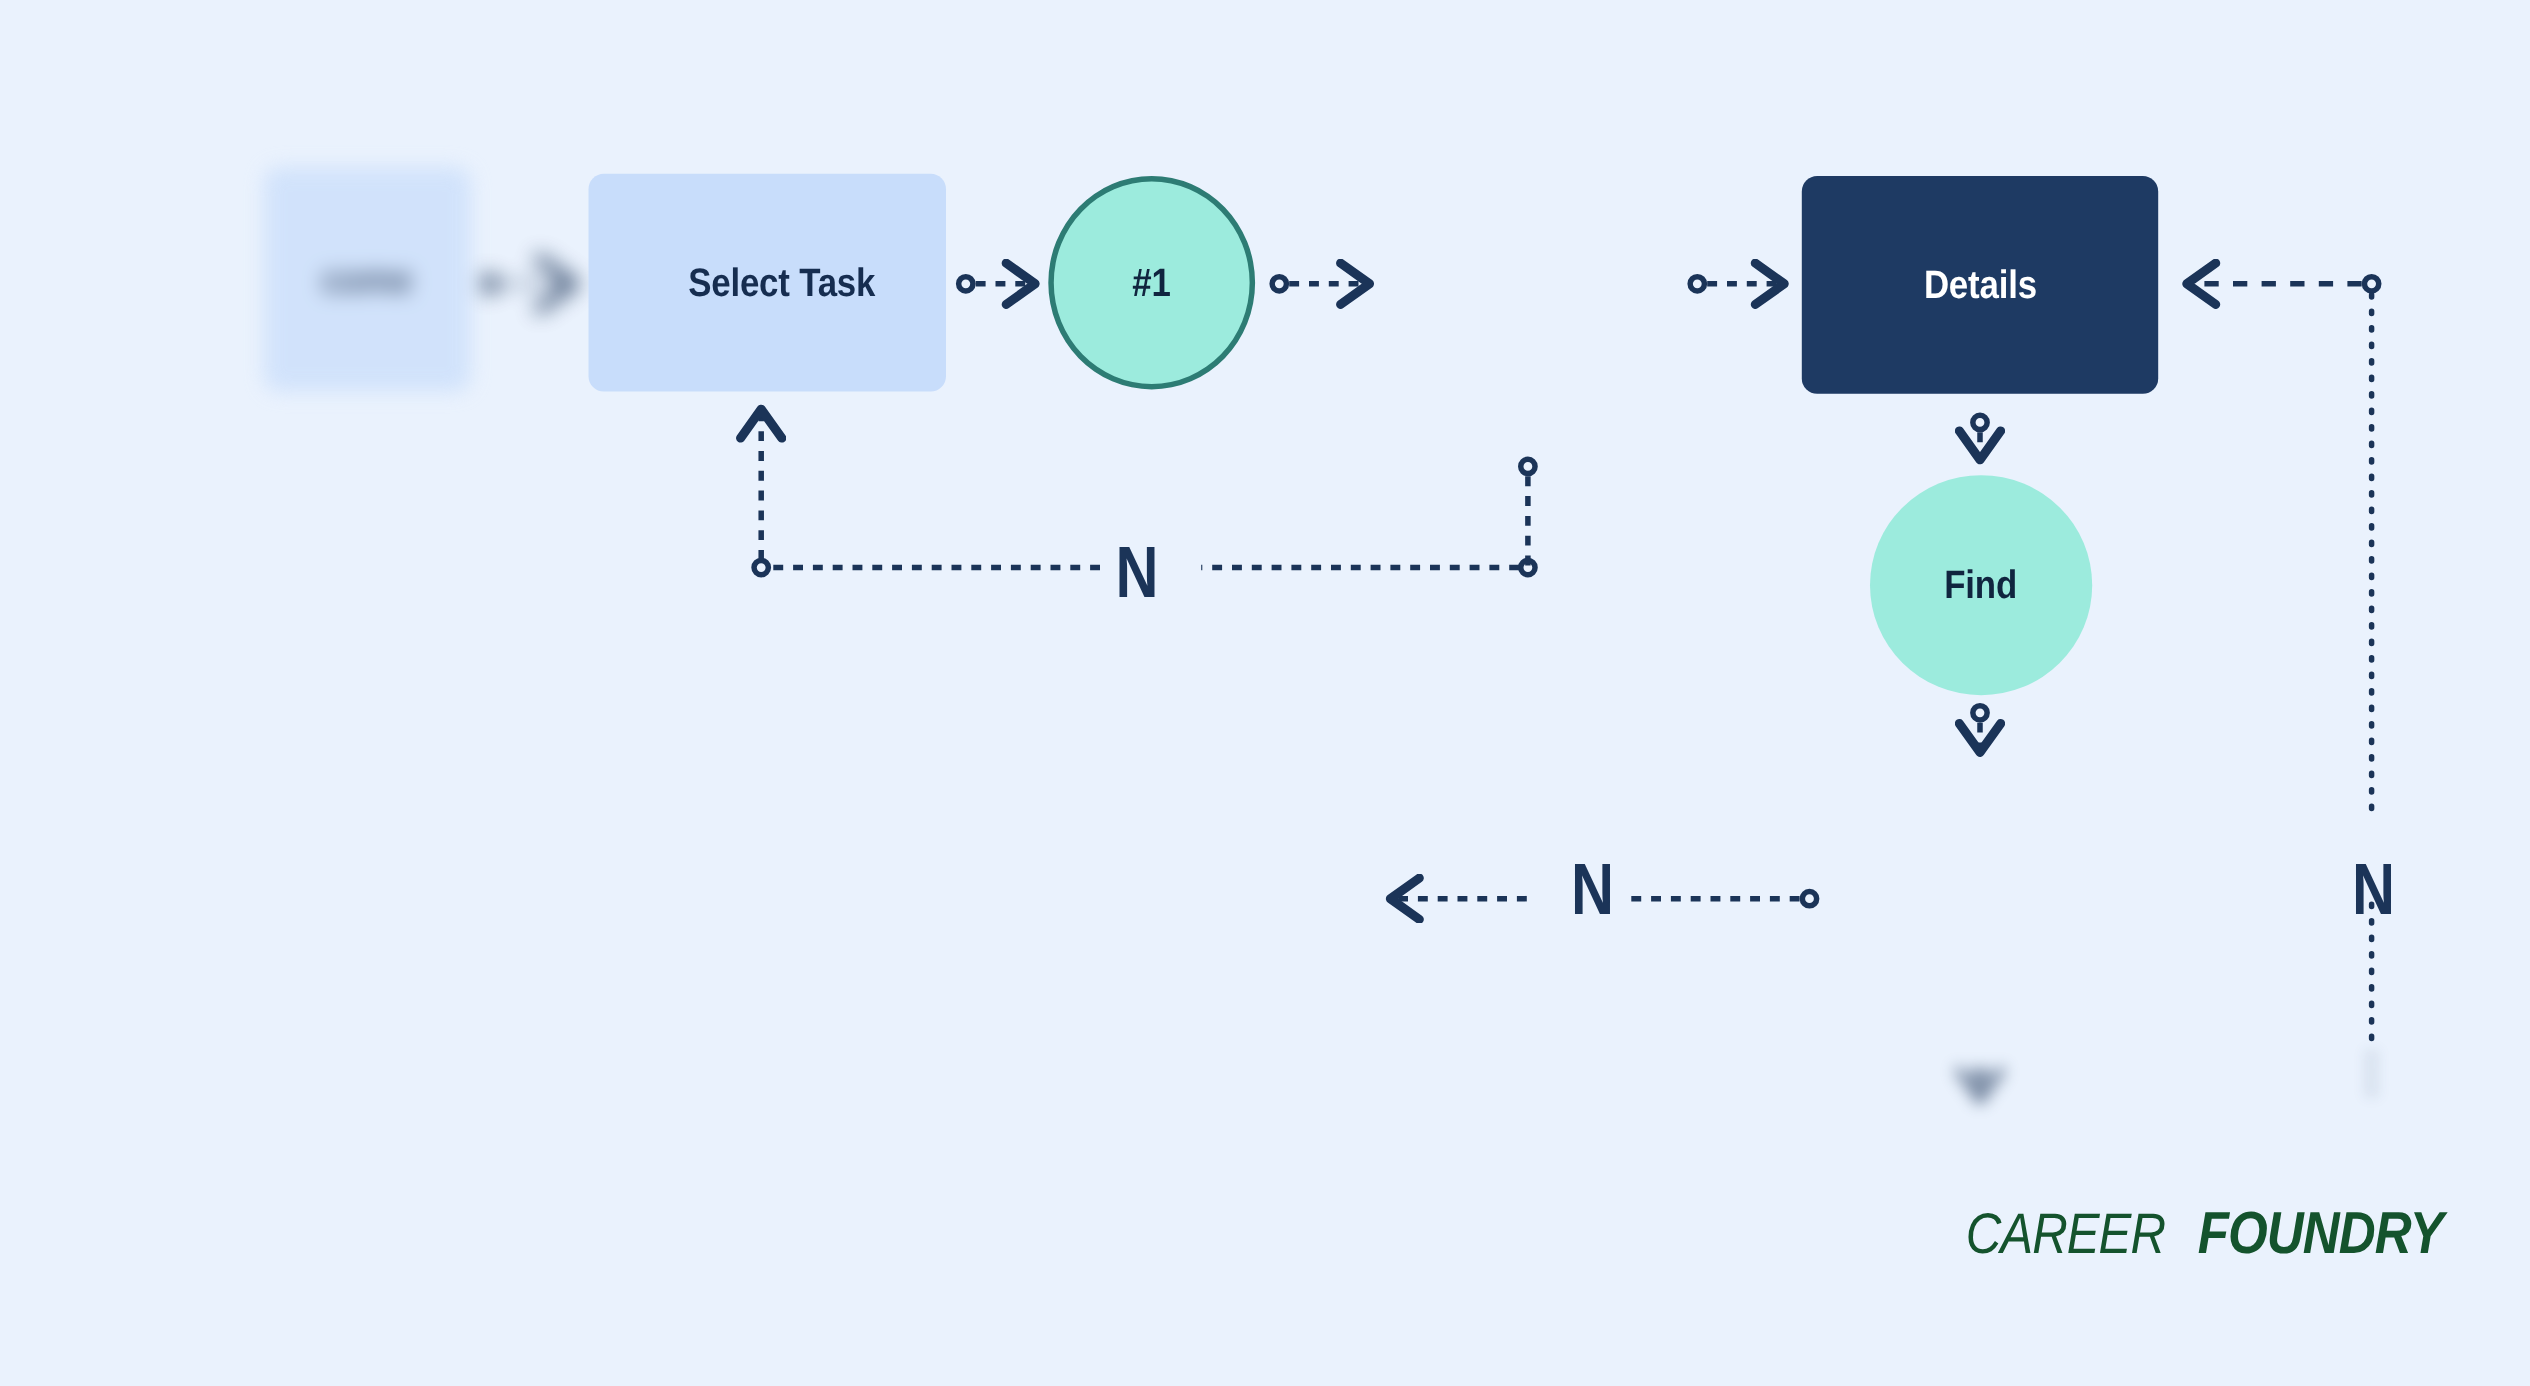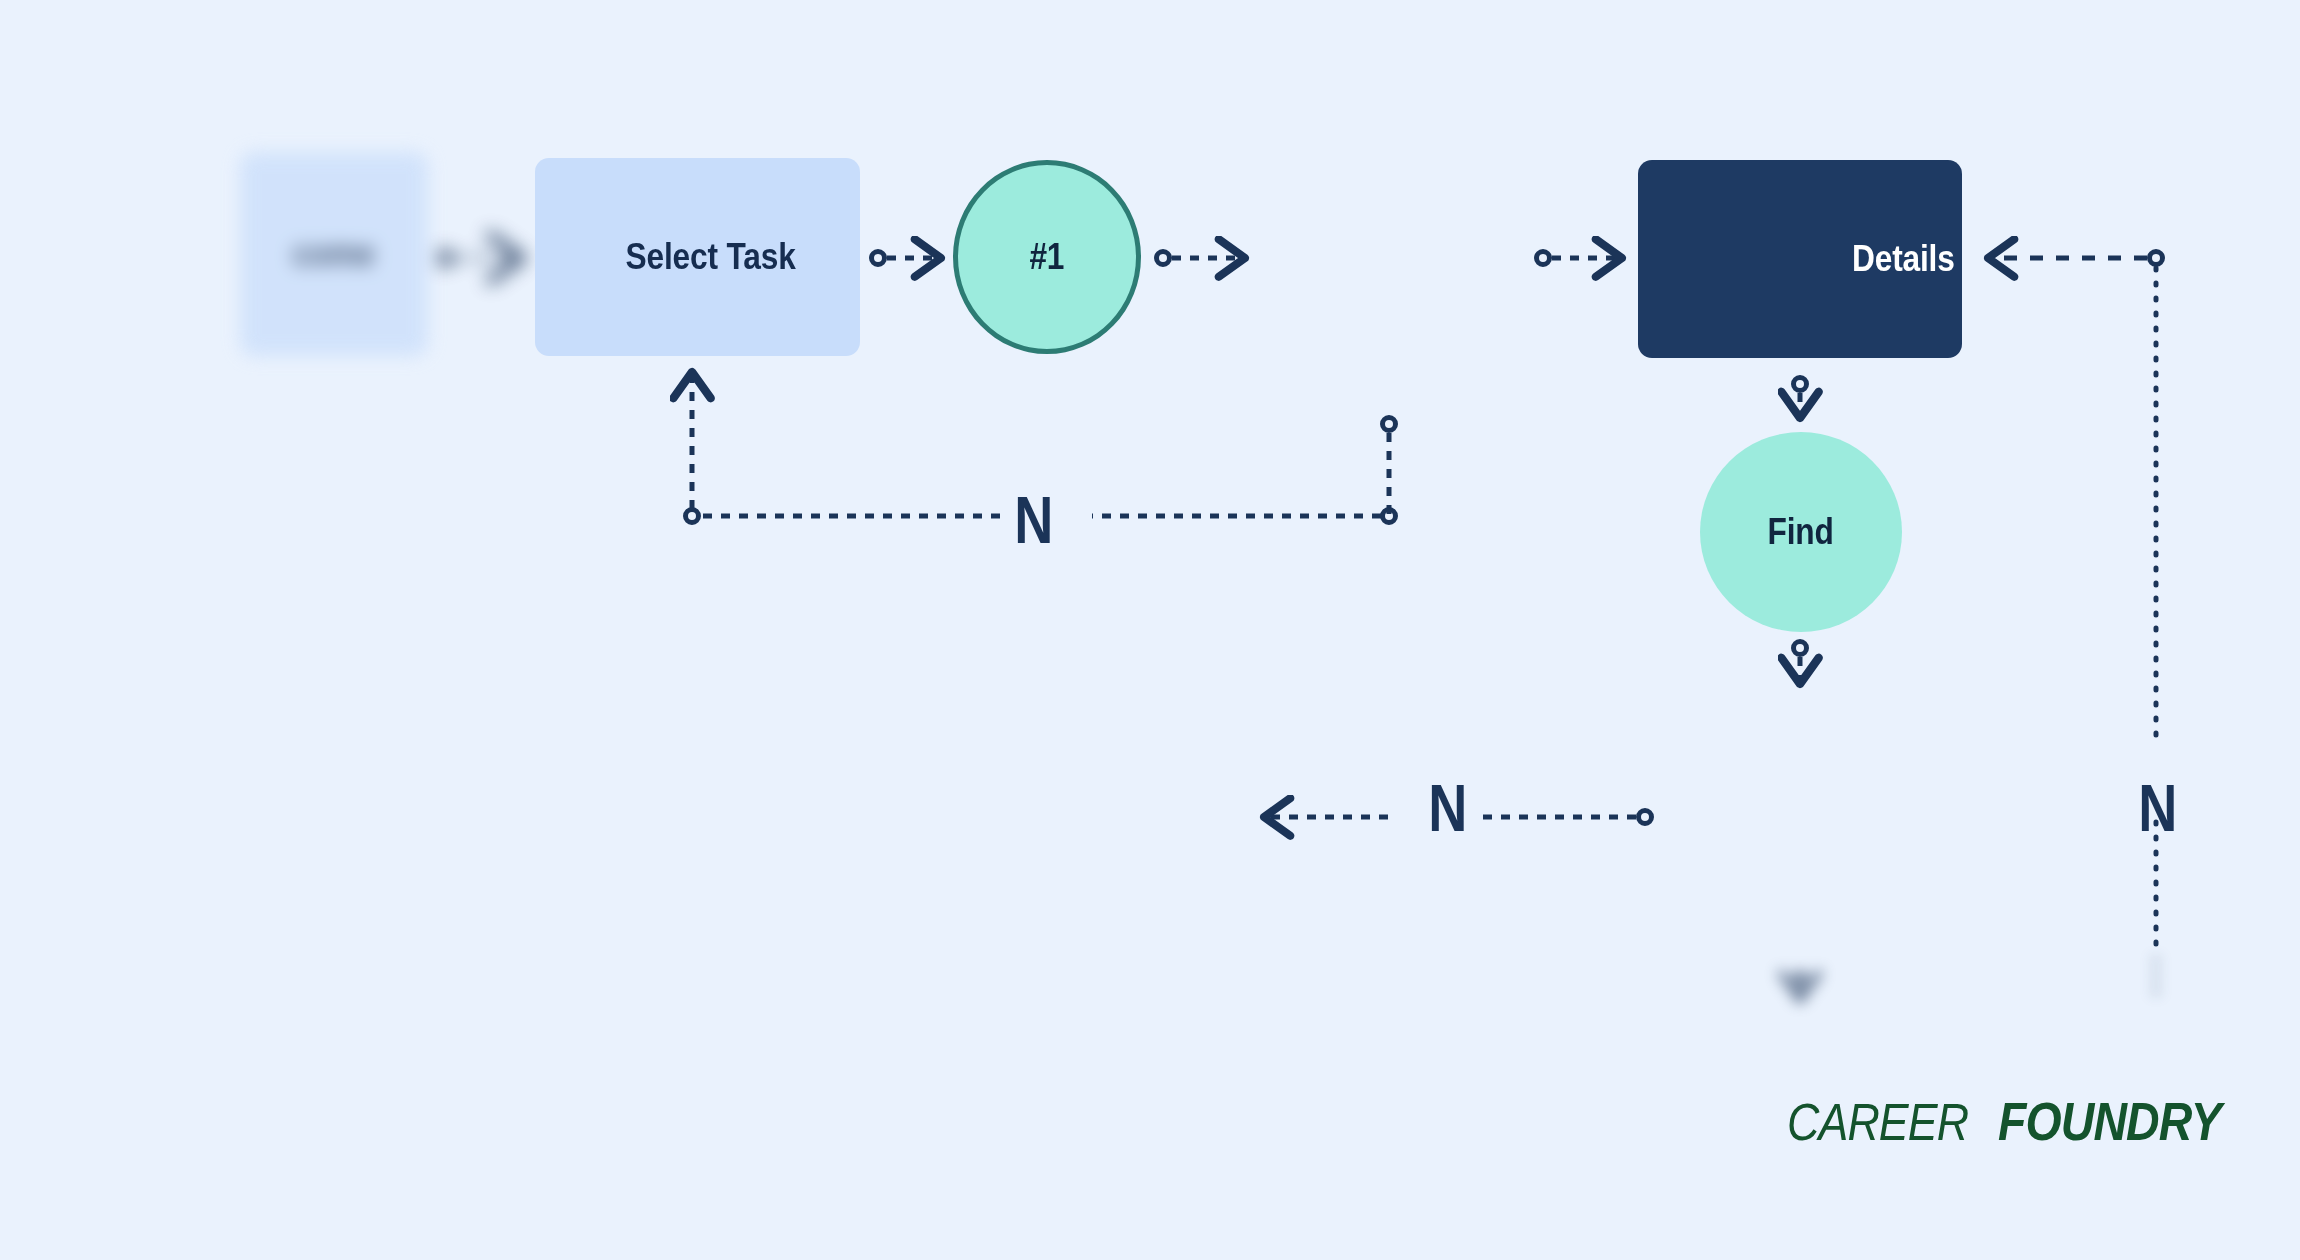--- a/index.html
+++ b/index.html
@@ -213,21 +213,21 @@
 
   <div class="node box box-light" style="left:535px; top:158px; width:325px; height:198px;padding-left:26px;">
     <span class="node-label">Select Task</span>
   </div>
 
   <div class="node circle circle-outlined" style="left:953px; top:160px; width:188px; height:194px;">
     <span class="node-label">#1</span>
   </div>
 
 
-  <div class="node box box-dark" style="left:1638px; top:160px; width:324px; height:198px;justify-content:flex-end;">
+  <div class="node box box-dark" style="left:1638px; top:160px; width:324px; height:198px;">
     <span class="node-label">Details</span>
   </div>
 
   <div class="node circle circle-plain" style="left:1700px; top:432px; width:202px; height:200px;">
     <span class="node-label">Find</span>
   </div>
 
 
 
   <div class="branch-label" style="left:1010px; top:487px;">N</div>

